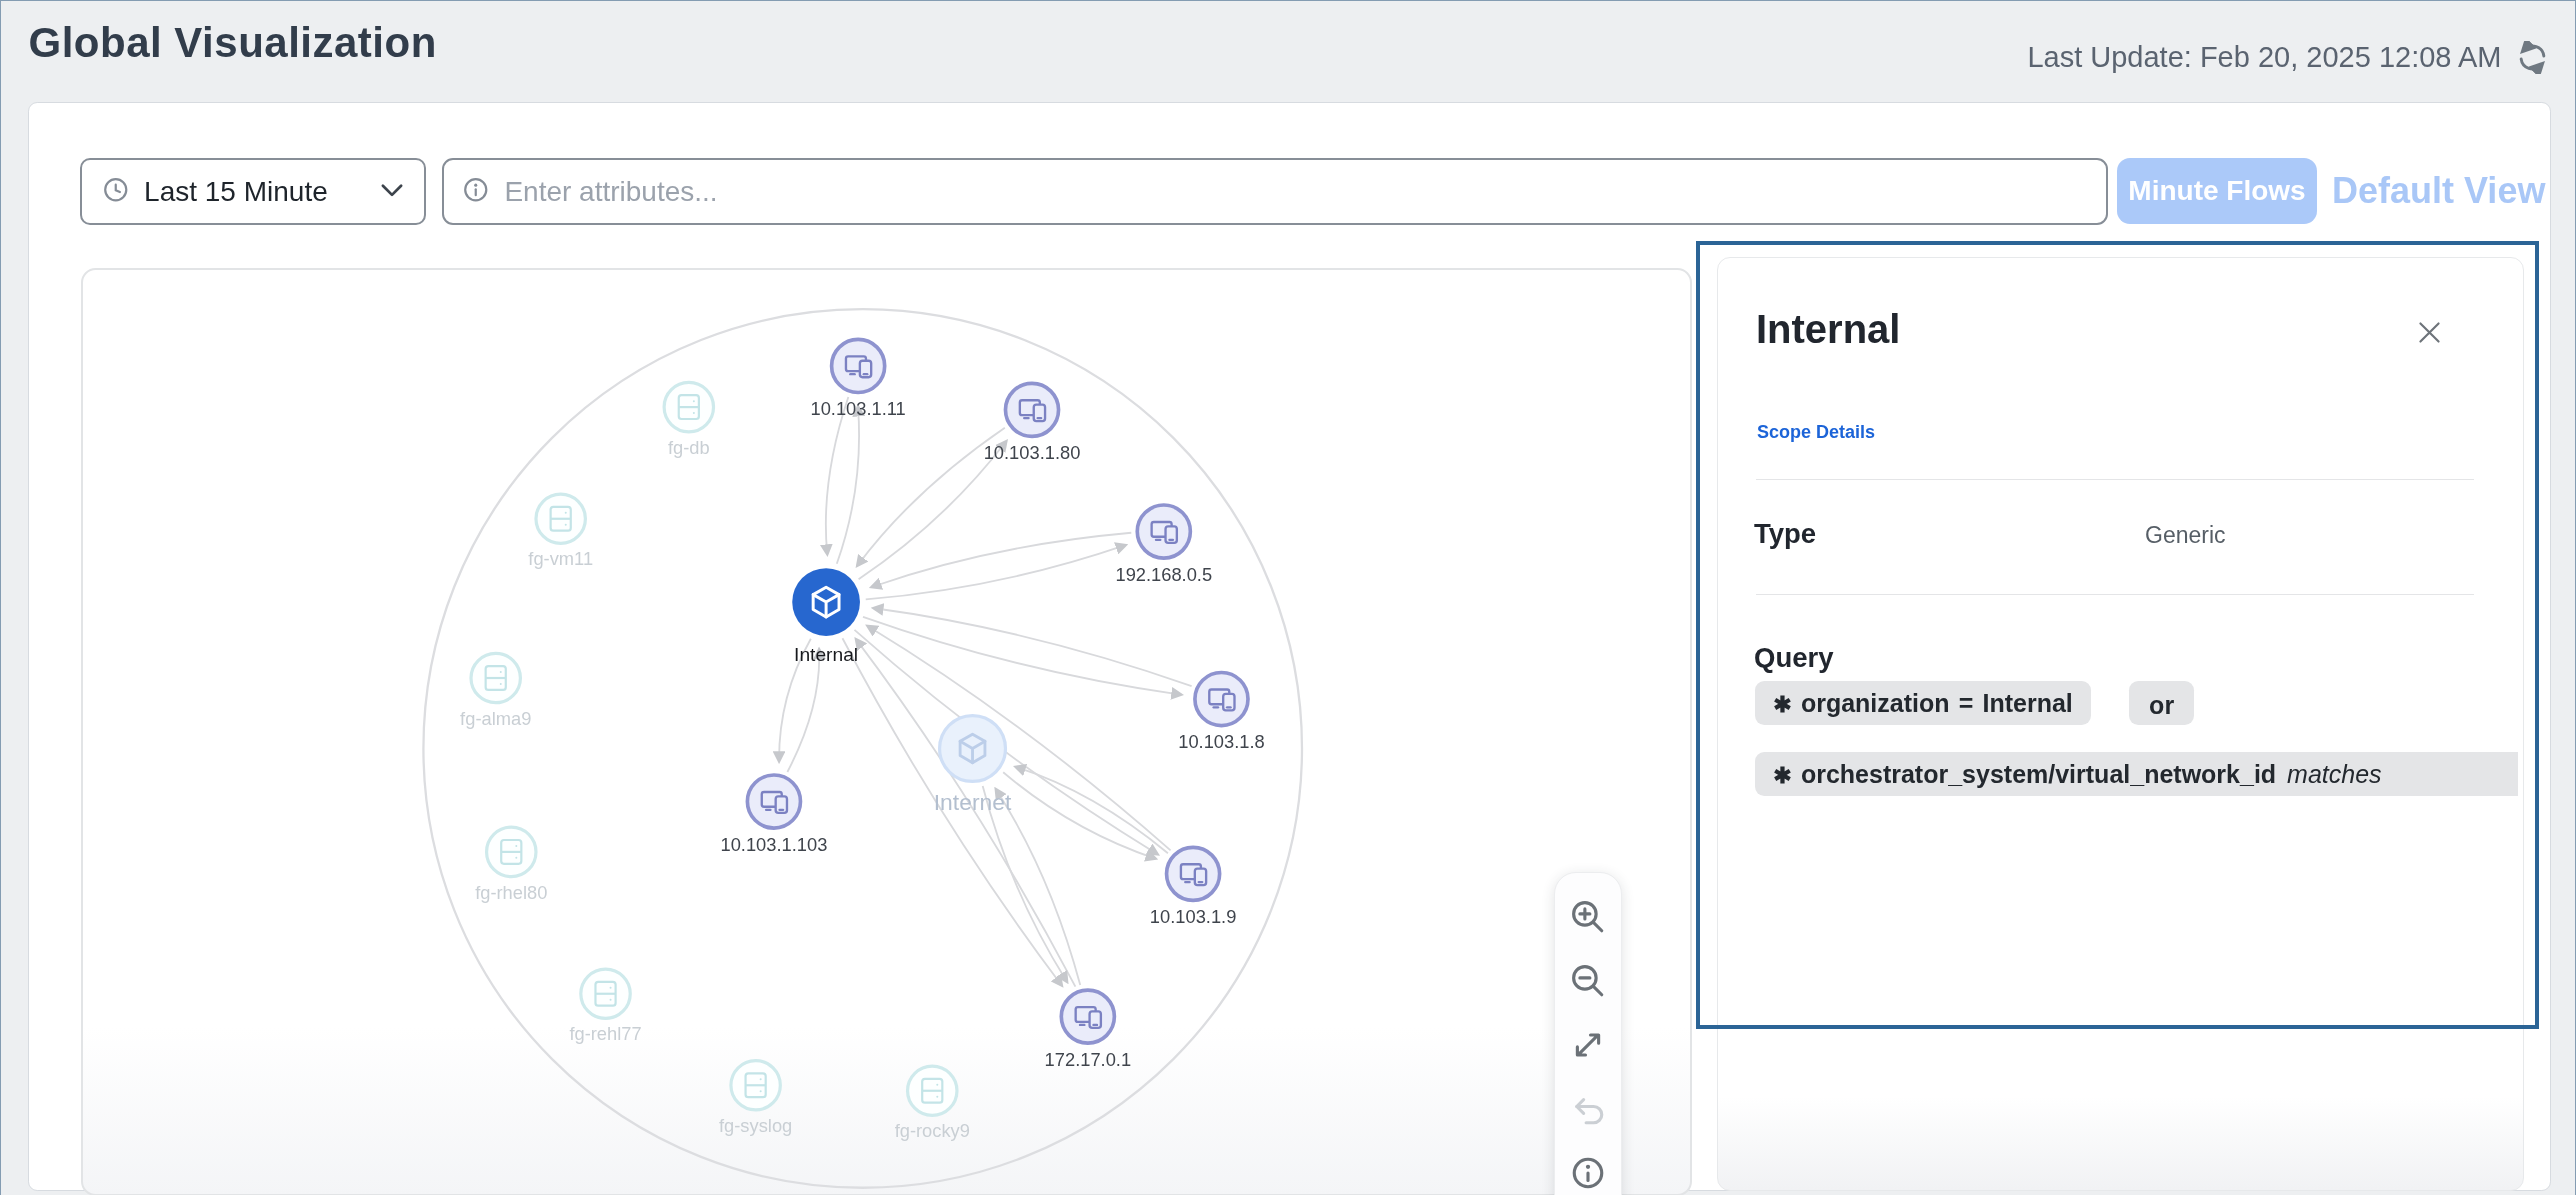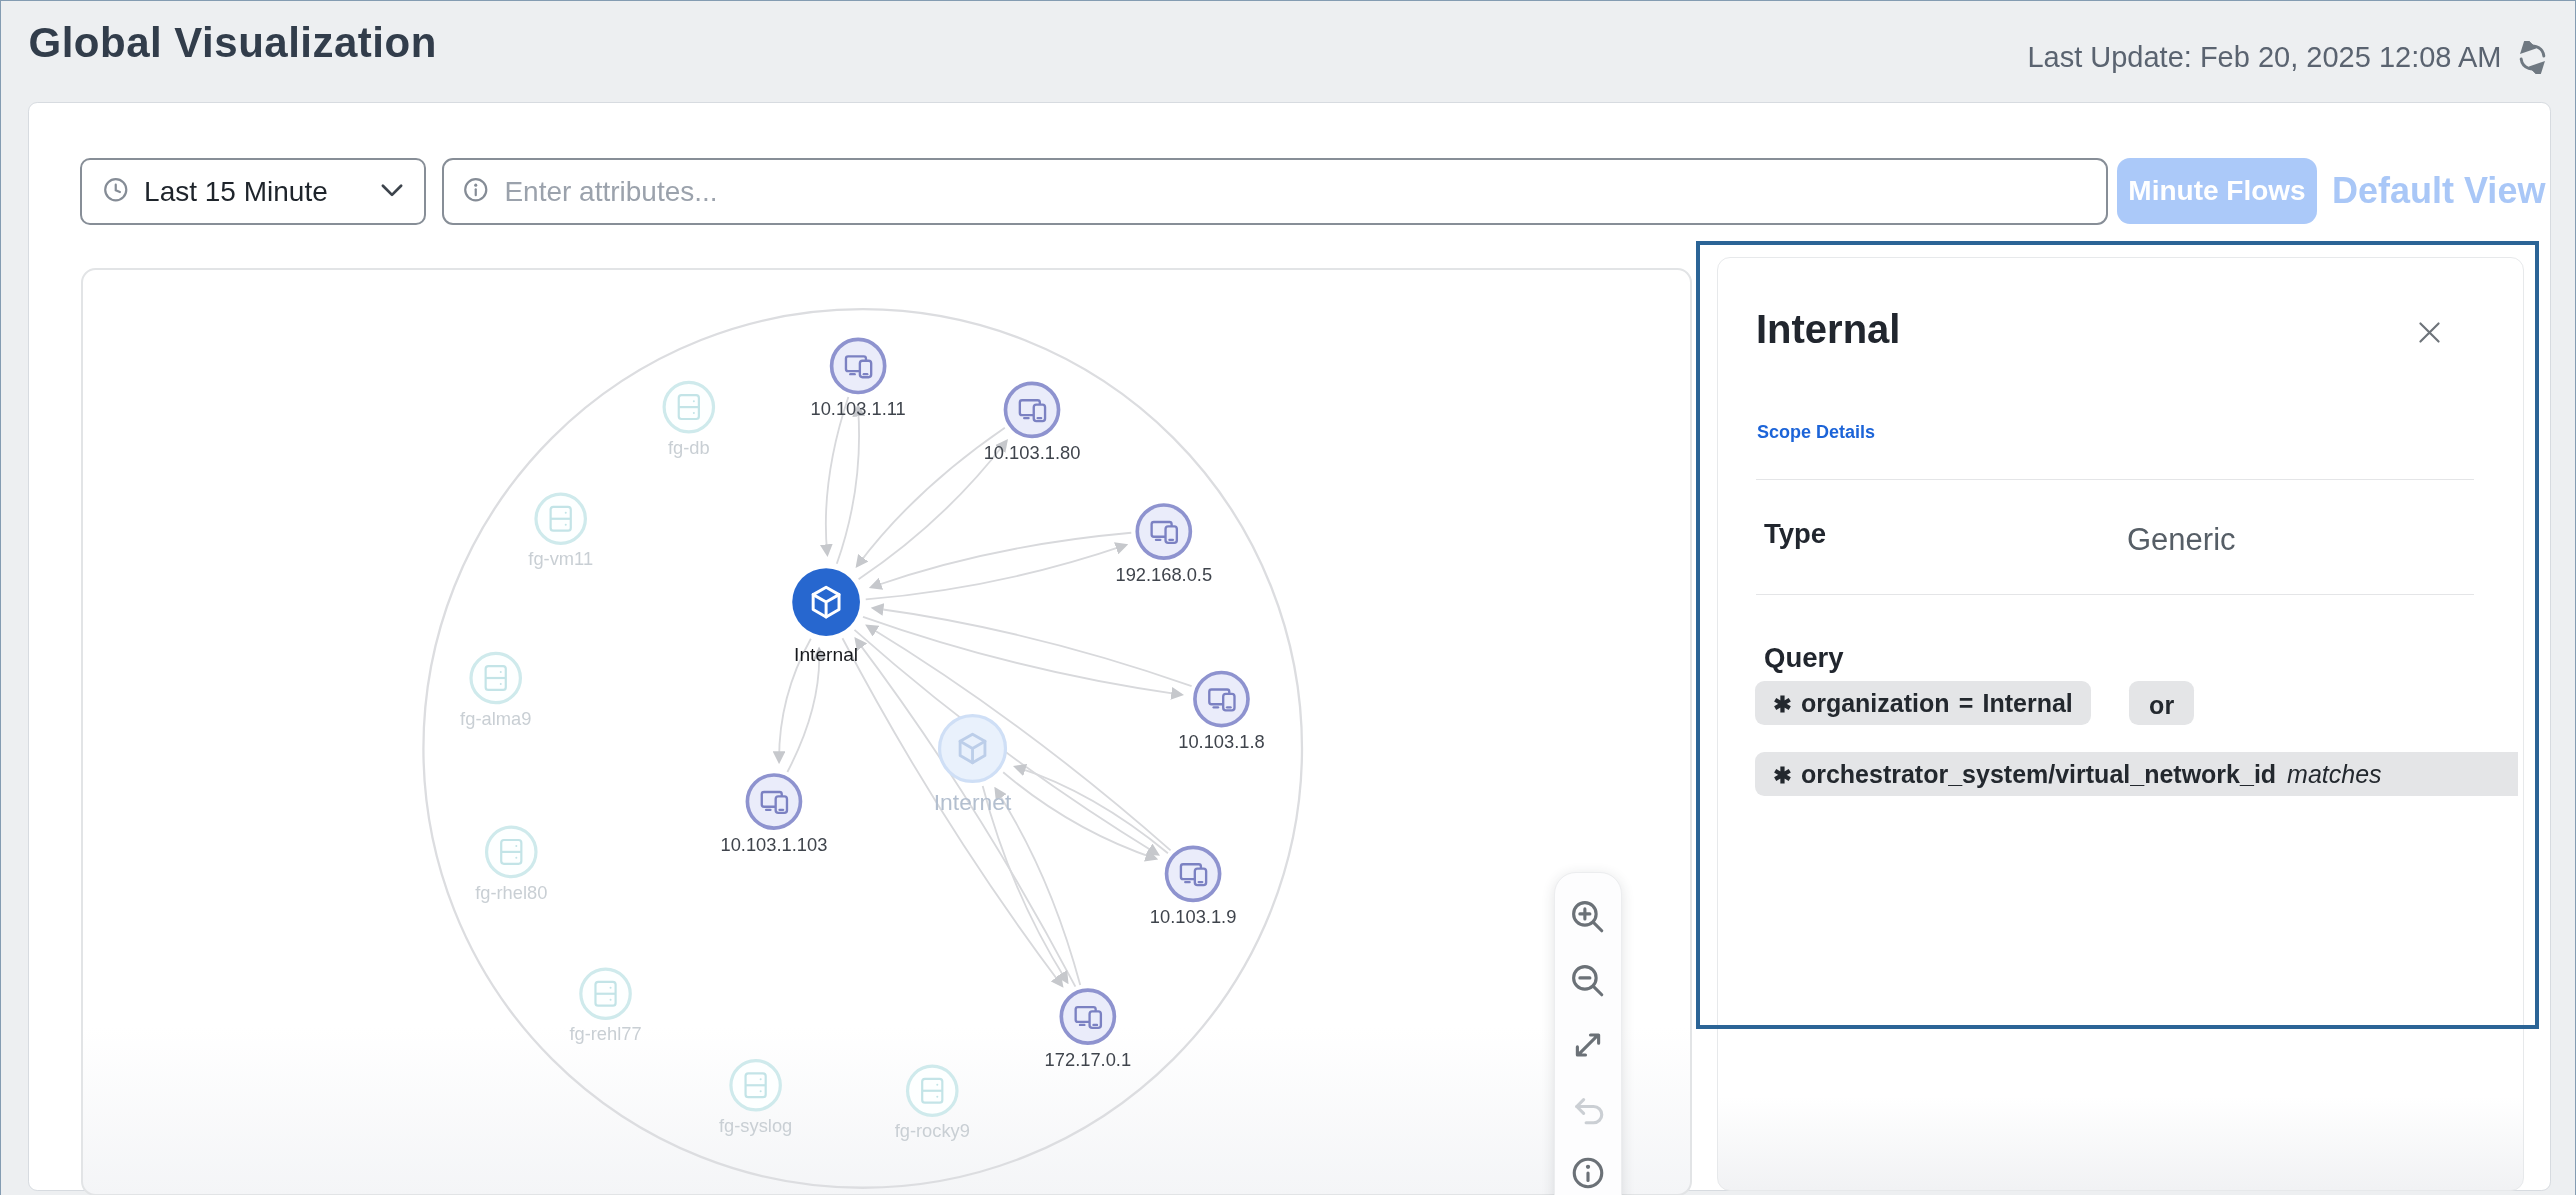--- a/index.html
+++ b/index.html
@@ -56,23 +56,23 @@
                      border:4.6px solid #2b6496; pointer-events:none; z-index:5; }
   .details-panel { position:absolute; left:1716px; top:256px; width:807px; height:934px;
                    background:linear-gradient(#ffffff 90%, #f1f2f4 100%);
                    border:0.9px solid #e7e9eb; border-radius:13px; z-index:4; }
   .panel-title { position:absolute; left:38px; top:49px; font-size:40px; font-weight:700; color:#21262e; }
   .panel-close { position:absolute; right:79px; top:60px; background:none; border:none; cursor:pointer; }
   .scope-details { position:absolute; left:39px; top:164px; font-size:18px; font-weight:600;
                    color:#1c64d8; text-decoration:none; cursor:pointer; }
   .divider { position:absolute; left:38px; width:718px; height:0; border-top:1.4px solid #e4e5e7; }
   .d1 { top:221px; } .d2 { top:336px; }
-  .row-label { position:absolute; left:46px; font-size:27.5px; font-weight:700; color:#21262e; }
+  .row-label { position:absolute; left:36px; font-size:27.5px; font-weight:700; color:#21262e; }
   .type-label { top:260px; }
-  .type-value { position:absolute; left:409px; top:264px; font-size:31px; color:#565e66;text-align:right; }
+  .type-value { position:absolute; left:427px; top:264px; font-size:23px; color:#565e66;text-align:right; }
   .query-label { top:384px; }
   .chips-row1 { position:absolute; left:37px; top:423px; display:flex; gap:38px; }
   .chip2-clip { position:absolute; left:37px; top:494px; width:763px; height:44px; overflow:hidden; }
   .chip { background:#e4e5e7; border-radius:9.2px; height:44px; line-height:44px;
           padding:0 18.3px; font-size:25px; font-weight:700; color:#23282e; white-space:nowrap; }
   .chip .ast { margin-right:9.2px; font-size:22px; }
   .chip .op { margin:0 9.2px; font-weight:600; }
   .chip-or { padding:2px 20px; }
   .chip-wide { display:inline-block; min-width:824px; }
   .chip .op-italic { font-style:italic; font-weight:500; margin-left:11px; }

